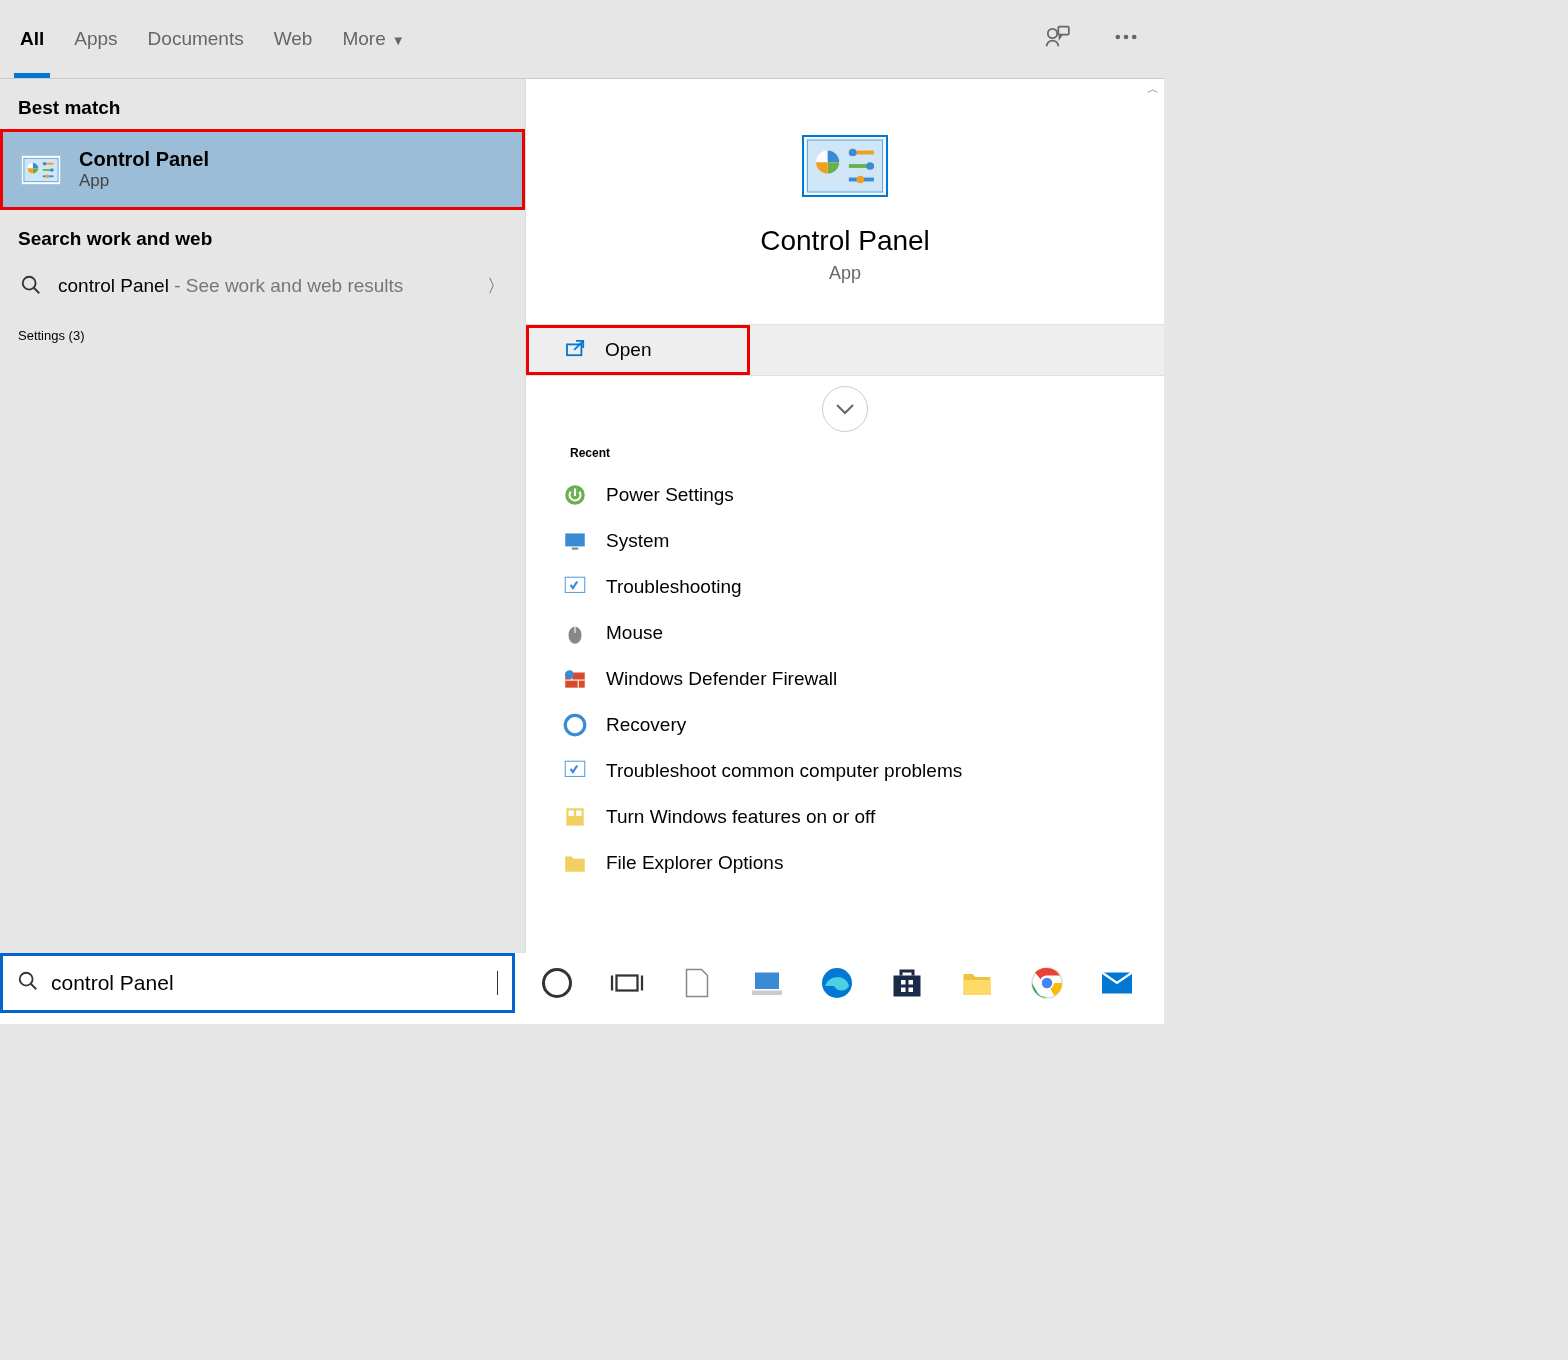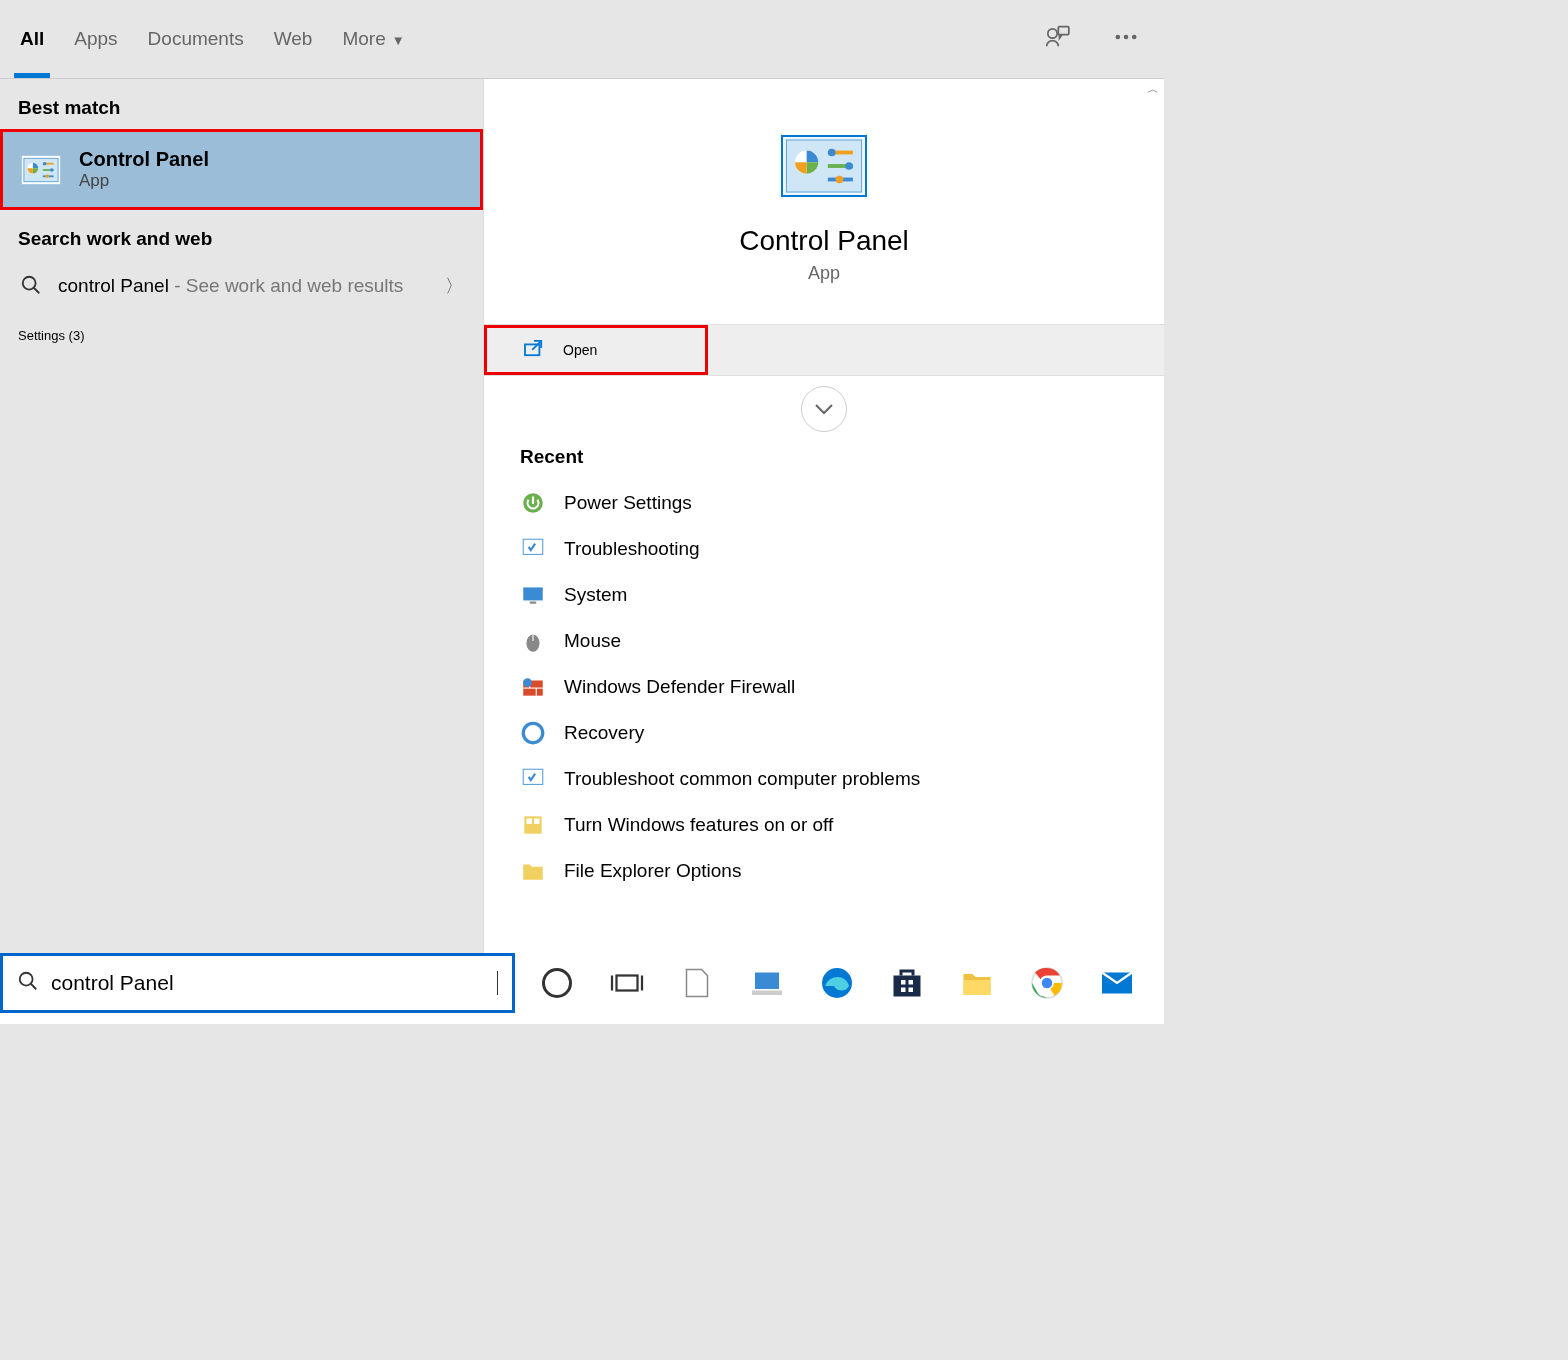--- a/index.html
+++ b/index.html
@@ -7,21 +7,21 @@
 .container { width: 1164px; height: 1024px; position: absolute; top: 0; left: 0; background: #fff; }
 .topbar { height: 79px; background: #e6e6e6; display: flex; align-items: center; padding: 0 20px; border-bottom: 1px solid #ccc; position: relative; }
 .tabs { display: flex; gap: 30px; }
 .tab { font-size: 19px; color: #666; padding: 8px 0; cursor: pointer; position: relative; }
 .tab.active { color: #000; font-weight: 600; }
 .tab.active::after { content: ''; position: absolute; bottom: -20px; left: -6px; right: -6px; height: 5px; background: #0078d4; }
 .more-chevron { margin-left: 6px; font-size: 13px; color: #666; }
 .top-right { position: absolute; right: 24px; display: flex; gap: 42px; align-items: center; }
 .feedback-icon svg, .dots-icon svg { width: 28px; height: 28px; }
 .body-area { display: flex; height: 874px; }
-.left-col { width: 483px; background: #e6e6e6; overflow: hidden; }
+.left-col { width: 525px; background: #e6e6e6; overflow: hidden; }
 .section-header { font-size: 19px; font-weight: 600; color: #000; padding: 18px 18px 10px; }
 .best-match-item { background: #9bbdd8; display: flex; align-items: center; padding: 16px 18px; gap: 18px; border: 3px solid #e00; }
 .cp-icon-small { width: 40px; height: 30px; background: #fff; border: 1px solid #a8c7e0; display: flex; align-items: center; justify-content: center; }
 .cp-icon-small svg { width: 36px; height: 26px; }
 .bm-text { display: flex; flex-direction: column; }
 .bm-title { font-size: 20px; font-weight: 600; color: #000; }
 .bm-sub { font-size: 17px; color: #444; }
 .web-item { display: flex; align-items: center; padding: 14px 20px; gap: 14px; cursor: pointer; }
 .web-item .icon { width: 24px; height: 24px; }
 .web-text { font-size: 19px; color: #000; flex: 1; }
@@ -30,26 +30,26 @@
 .settings-row { font-size: 13px; color: #000; padding: 16px 18px; }
 .right-col { flex: 1; background: #fff; border-left: 1px solid #ddd; position: relative; }
 .scroll-arrow { position: absolute; right: 2px; top: 2px; width: 18px; height: 18px; font-size: 12px; color: #666; text-align: center; }
 .detail-header { display: flex; flex-direction: column; align-items: center; padding-top: 56px; padding-bottom: 40px; border-bottom: 1px solid #e0e0e0; }
 .cp-icon-large { width: 86px; height: 62px; border: 2px solid #0078d4; background: #f0f8ff; display: flex; align-items: center; justify-content: center; margin-bottom: 28px; }
 .cp-icon-large svg { width: 78px; height: 54px; }
 .detail-title { font-size: 28px; color: #000; }
 .detail-sub { font-size: 18px; color: #666; margin-top: 6px; }
 .open-row { height: 50px; background: #eee; display: flex; align-items: center; padding-left: 36px; gap: 18px; border: 3px solid #e00; width: 224px; margin-left: 0; cursor: pointer; }
 .open-icon svg { width: 22px; height: 18px; }
-.open-label { font-size: 14px; color: #000; }
+.open-label { font-size: 19px; color: #000; }
 .open-container { background: #eee; border-bottom: 1px solid #e0e0e0; }
 .expand-btn { width: 46px; height: 46px; border: 1px solid #ccc; border-radius: 50%; display: flex; align-items: center; justify-content: center; margin: 10px auto 14px; cursor: pointer; }
 .expand-btn svg { width: 20px; height: 12px; }
 .recent-section { padding: 0 36px; }
-.recent-header { font-size: 19px; font-weight: 600; color: #000; margin: 8px 0 12px; }
+.recent-header { font-size: 12px; font-weight: 600; color: #000; margin: 8px 8px 12px; }
 .recent-item { display: flex; align-items: center; gap: 18px; padding: 10px 0; cursor: pointer; }
 .recent-icon { width: 26px; height: 26px; display: flex; align-items: center; justify-content: center; }
 .recent-label { font-size: 19px; color: #000; }
 .taskbar { position: absolute; top: 953px; left: 0; width: 1164px; height: 60px; display: flex; align-items: center; }
 .search-box { width: 515px; height: 60px; border: 3px solid #0066cc; background: #fff; display: flex; align-items: center; padding: 0 14px; gap: 12px; }
 .search-box input { border: none; outline: none; font-size: 21px; flex: 1; background: transparent; color: #000; }
 .search-icon svg { width: 22px; height: 22px; }
 .task-icons { flex: 1; display: flex; align-items: center; gap: 34px; padding-left: 24px; background: #fff; height: 60px; }
 .task-icon { width: 36px; height: 36px; display: flex; align-items: center; justify-content: center; cursor: pointer; }
 </style>
@@ -168,34 +168,34 @@
                 <circle cx="12" cy="12" r="9" fill="#6ab04c"></circle>
                 <path d="M12 6v7" stroke="#fff" stroke-width="2"></path>
                 <path d="M8 9a5 5 0 1 0 8 0" fill="none" stroke="#fff" stroke-width="2"></path>
               </svg>
             </span>
             <span class="recent-label">Power Settings</span>
           </div>
         <div class="recent-item">
             <span class="recent-icon">
               <svg viewBox="0 0 24 24">
+                <rect x="3" y="5" width="18" height="12" fill="#3b8bd4"></rect>
+                <rect x="9" y="18" width="6" height="2" fill="#888"></rect>
+              </svg>
+            </span>
+            <span class="recent-label">System</span>
+          </div>
+        <div class="recent-item">
+            <span class="recent-icon">
+              <svg viewBox="0 0 24 24">
                 <rect x="3" y="3" width="18" height="14" fill="#fff" stroke="#5aa0d8"></rect>
                 <path d="M8 10l2 3 4-6" stroke="#3b8bd4" fill="none" stroke-width="2"></path>
               </svg>
             </span>
             <span class="recent-label">Troubleshooting</span>
-          </div>
-        <div class="recent-item">
-            <span class="recent-icon">
-              <svg viewBox="0 0 24 24">
-                <rect x="3" y="5" width="18" height="12" fill="#3b8bd4"></rect>
-                <rect x="9" y="18" width="6" height="2" fill="#888"></rect>
-              </svg>
-            </span>
-            <span class="recent-label">System</span>
           </div>
         <div class="recent-item">
             <span class="recent-icon">
               <svg viewBox="0 0 24 24">
                 <ellipse cx="12" cy="14" rx="6" ry="8" fill="#888"></ellipse>
                 <line x1="12" y1="6" x2="12" y2="12" stroke="#fff"></line>
               </svg>
             </span>
             <span class="recent-label">Mouse</span>
           </div>

